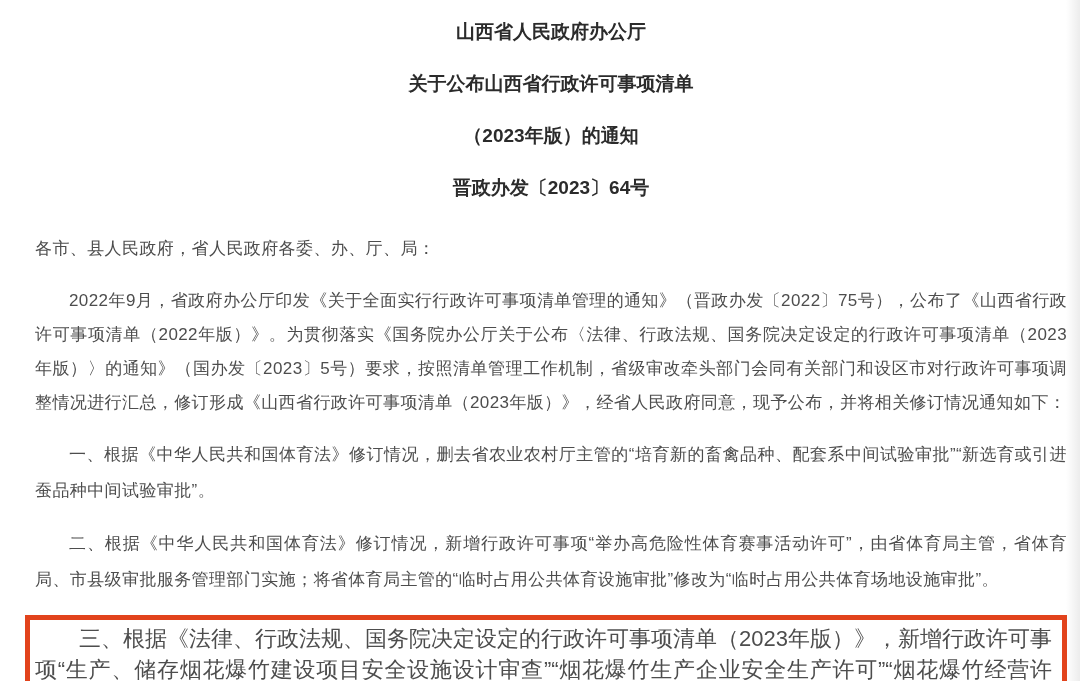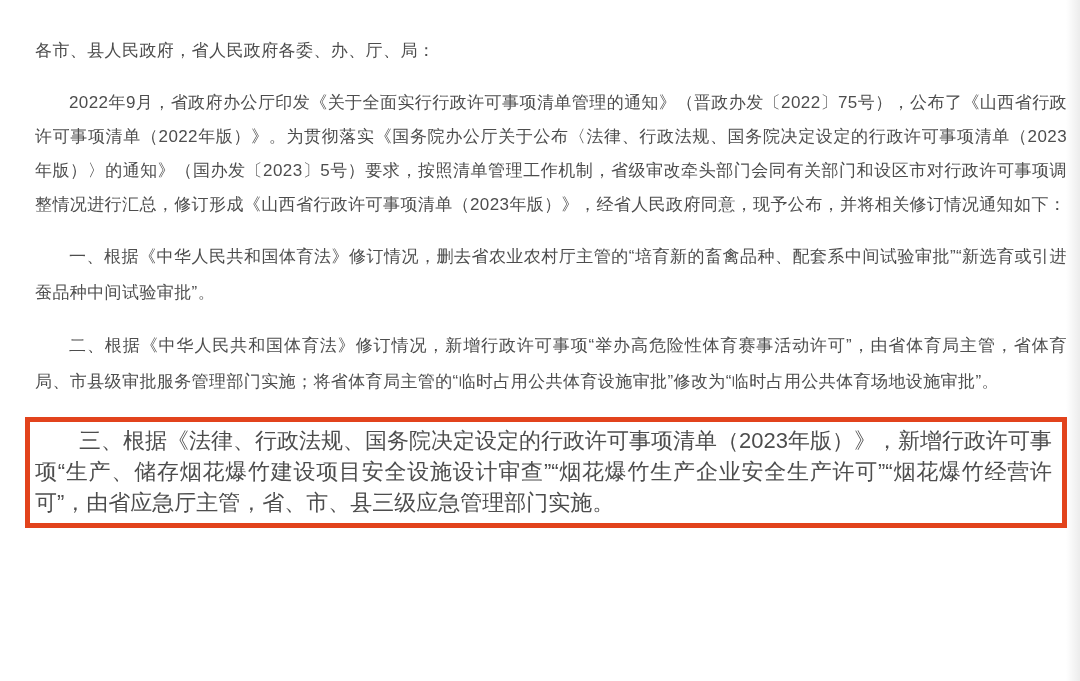--- a/index.html
+++ b/index.html
@@ -79,20 +79,26 @@
     font-size: 22px;
     letter-spacing: 0;
   }
 </style>
 </head>
 <body>
 
 <div class="page">
   <div class="doc">
 
+    <div class="title-block">
+      <div class="title-line first">山西省人民政府办公厅</div>
+      <div class="title-line">关于公布山西省行政许可事项清单</div>
+      <div class="title-line">（2023年版）的通知</div>
+      <div class="title-line">晋政办发〔2023〕64号</div>
+    </div>
 
     <div class="body-text">
       <div class="salutation">各市、县人民政府，省人民政府各委、办、厅、局：</div>
 
       <p class="para intro">2022年9月，省政府办公厅印发《关于全面实行行政许可事项清单管理的通知》（晋政办发〔2022〕75号），公布了《山西省行政许可事项清单（2022年版）》。为贯彻落实《国务院办公厅关于公布〈法律、行政法规、国务院决定设定的行政许可事项清单（2023年版）〉的通知》（国办发〔2023〕5号）要求，按照清单管理工作机制，省级审改牵头部门会同有关部门和设区市对行政许可事项调整情况进行汇总，修订形成《山西省行政许可事项清单（2023年版）》，经省人民政府同意，现予公布，并将相关修订情况通知如下：</p>
 
       <p class="para item-1">一、根据《中华人民共和国体育法》修订情况，删去省农业农村厅主管的“培育新的畜禽品种、配套系中间试验审批”“新选育或引进蚕品种中间试验审批”。</p>
 
       <p class="para item-2">二、根据《中华人民共和国体育法》修订情况，新增行政许可事项“举办高危险性体育赛事活动许可”，由省体育局主管，省体育局、市县级审批服务管理部门实施；将省体育局主管的“临时占用公共体育设施审批”修改为“临时占用公共体育场地设施审批”。</p>
 

